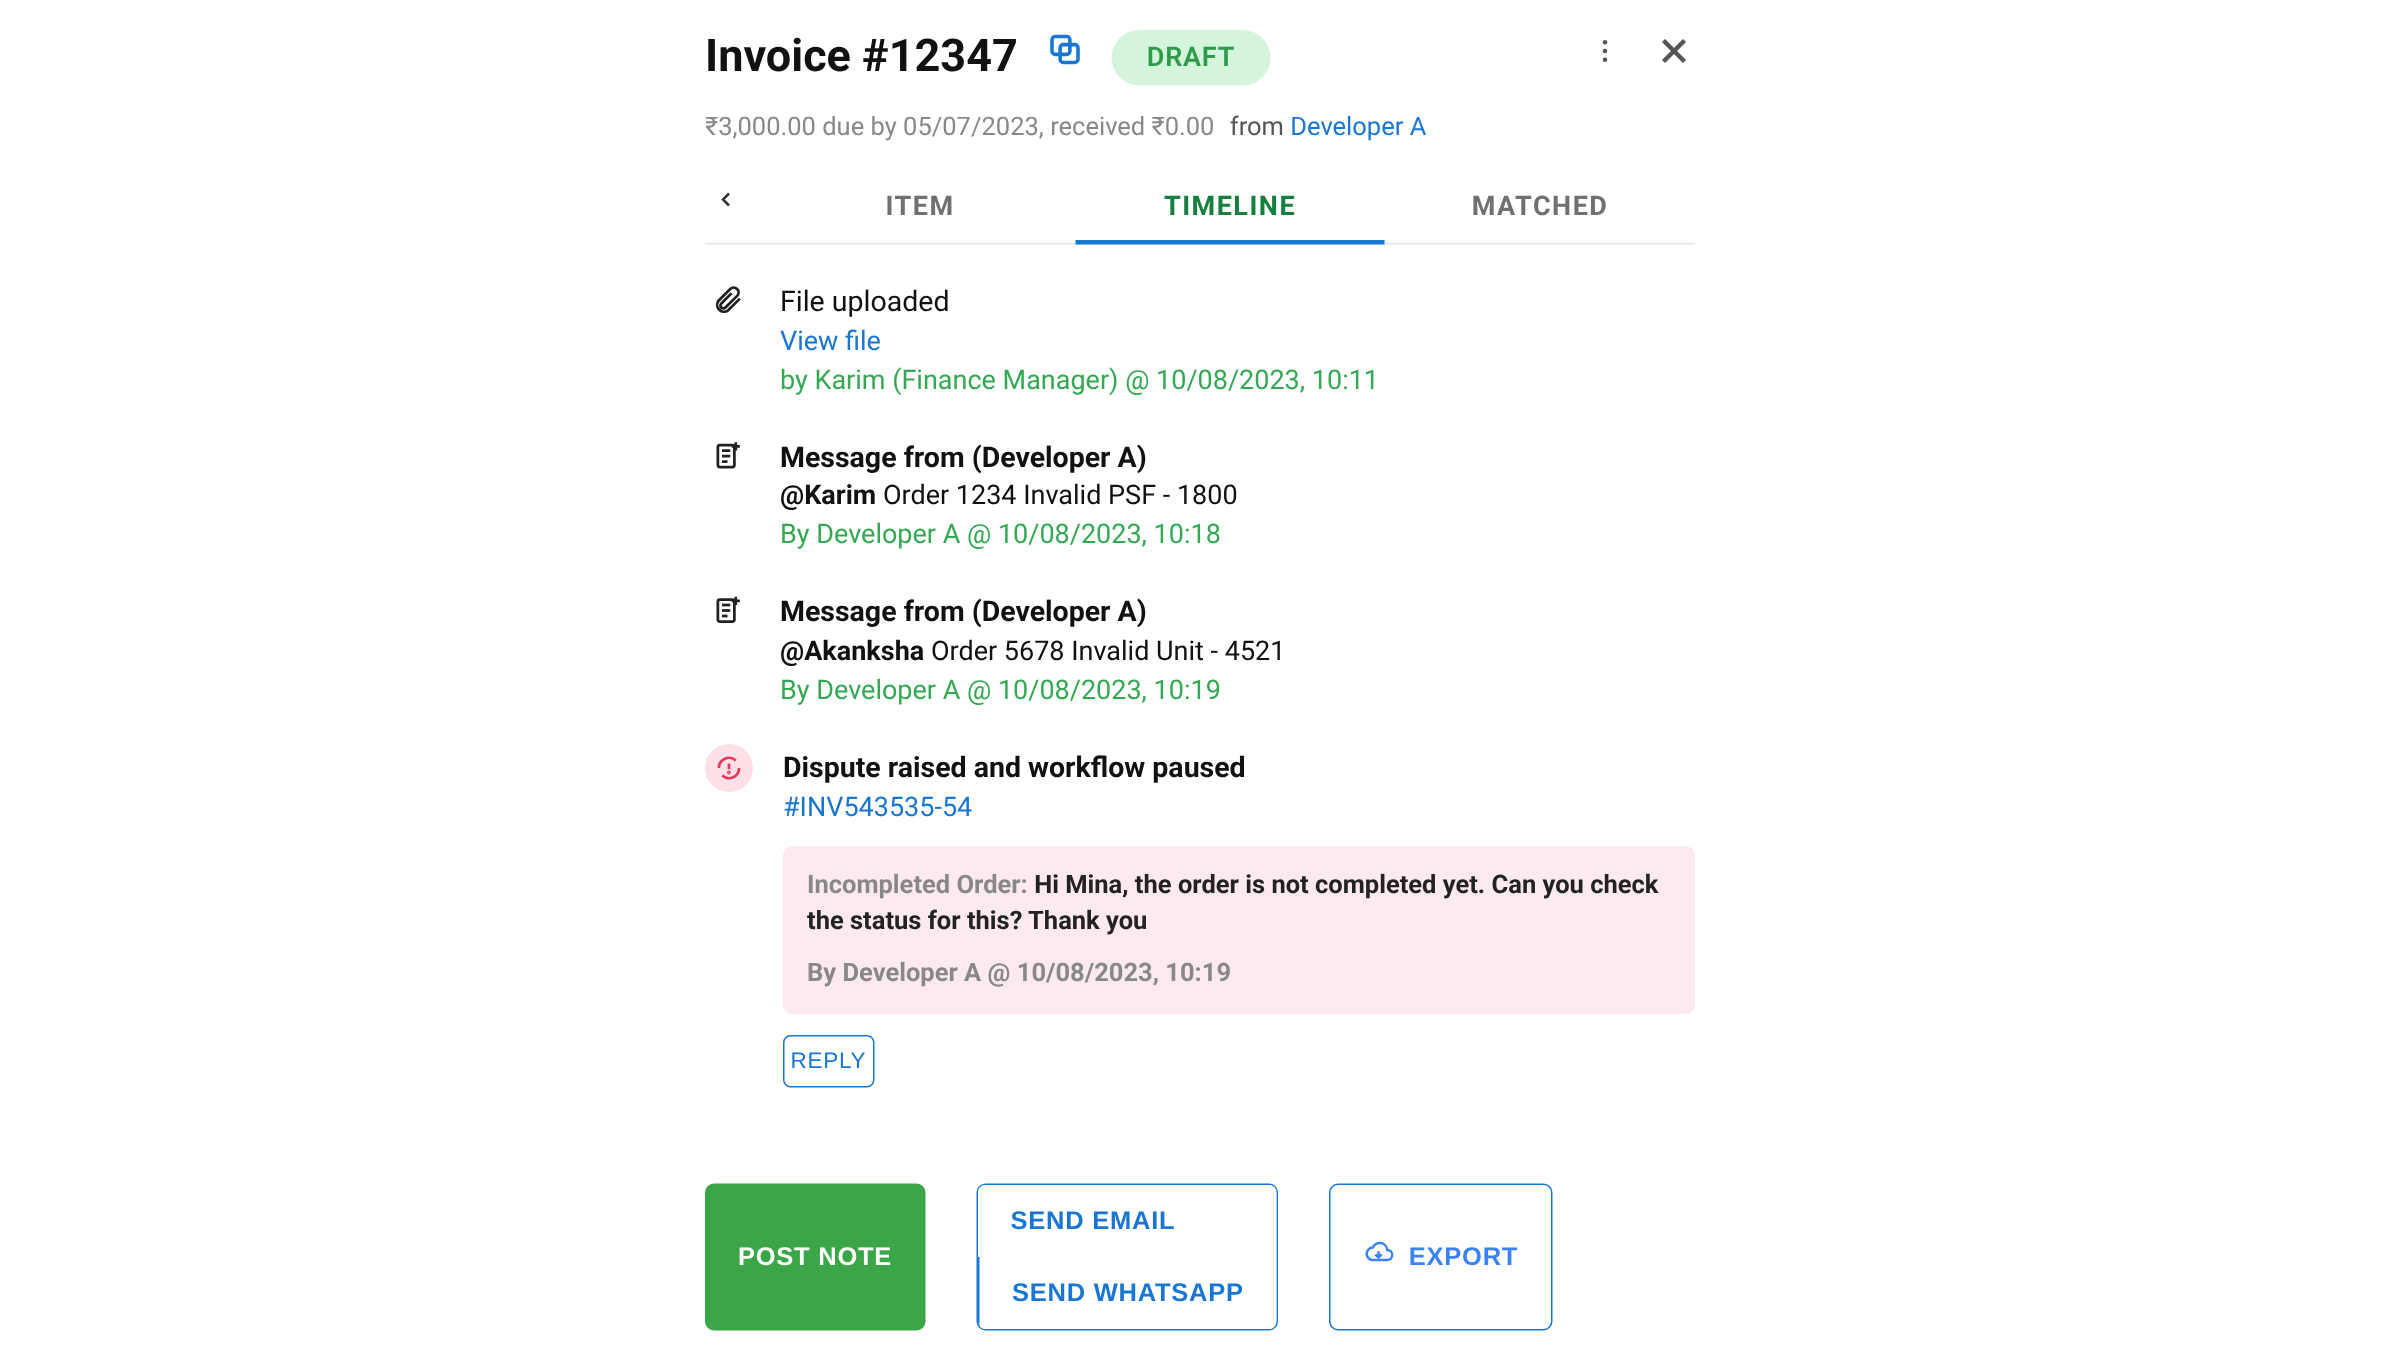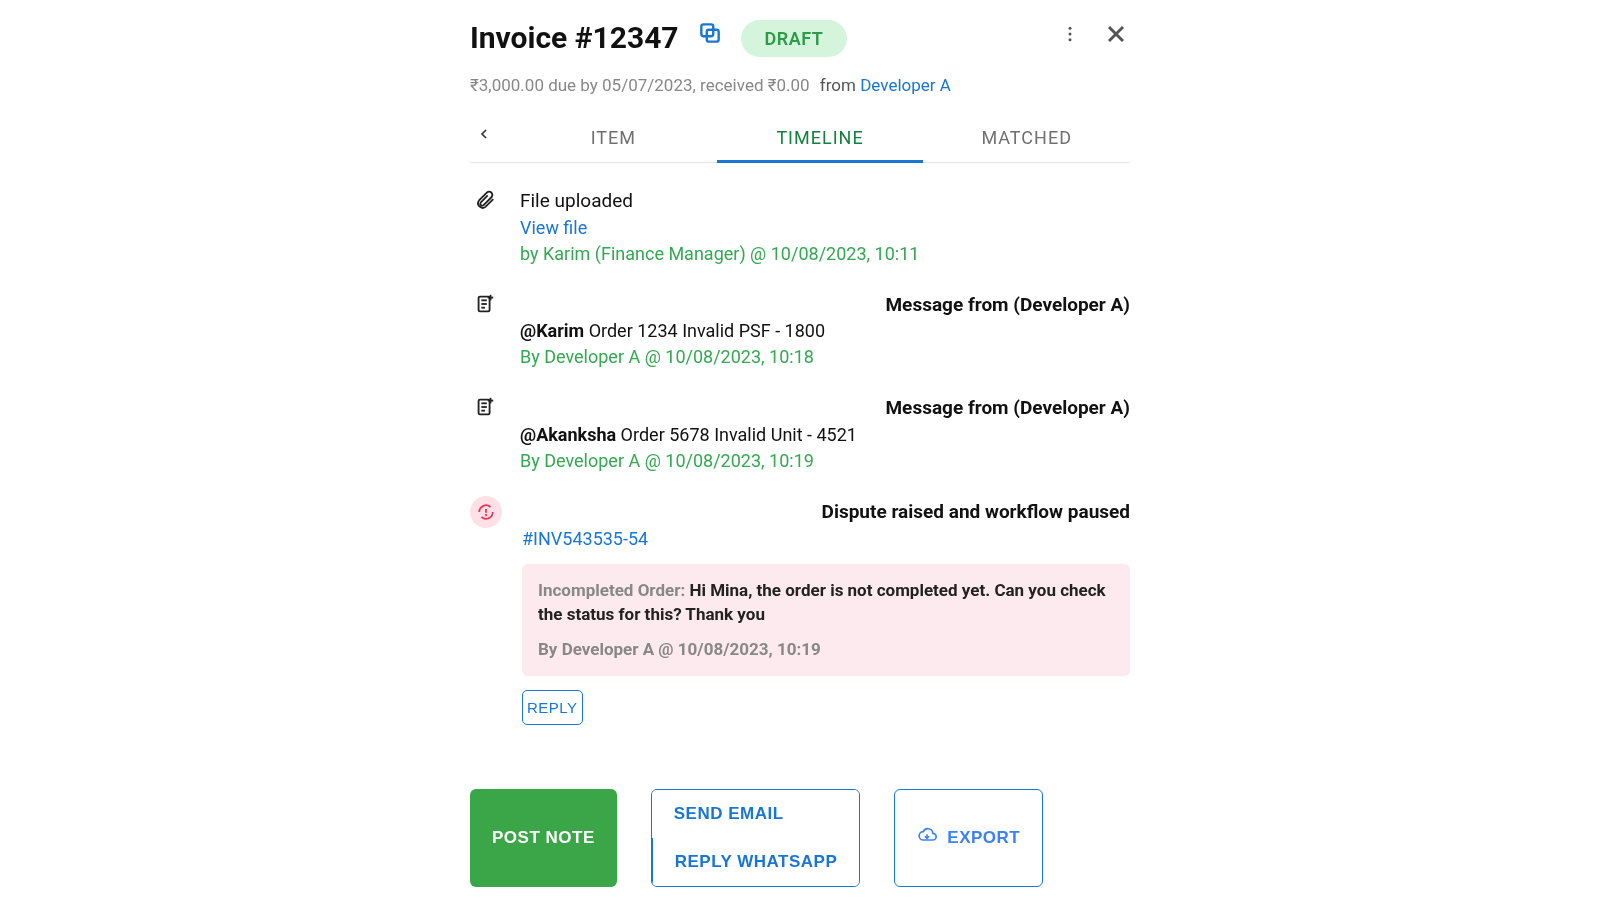--- a/index.html
+++ b/index.html
@@ -57,20 +57,21 @@
     font-size: 17px;
     color: #888;
   }
   .subline .from { color: #555; margin-left: 6px; }
   .subline .party { color: #1976d2; }
   .tabs {
     display: flex;
     align-items: flex-start;
     border-bottom: 1px solid #e5e5e5;
     margin-top: 18px;
+    font-weight: bold;
   }
   .tab-back {
     width: 40px;
     text-align: left;
     font-size: 18px;
     color: #333;
     cursor: pointer;
     padding: 12px 0 12px 6px;
   }
   .tab {
@@ -112,21 +113,21 @@
     width: 32px; height: 32px;
     background: #ffe0e6;
     border-radius: 50%;
     align-items: center;
     padding-top: 0;
     margin-top: -2px;
   }
   .entry-icon.round svg { color: #e53958; width: 18px; height: 18px; }
   .entry-body { flex: 1; font-size: 18px; line-height: 1.45; }
   .entry-title { font-weight: 400; color: #111; font-size: 19px; }
-  .entry-title.bold { font-weight: 700; text-align: right; }
+  .entry-title.bold { font-weight: 700; }
   .link { color: #1976d2; cursor: pointer; }
   .meta-green { color: #34a853; }
   .msg-line { color: #111; }
   .msg-line .mention { font-weight: 700; }
   .dispute-box {
     background: #fdeaee;
     border-radius: 6px;
     padding: 14px 16px;
     margin-top: 12px;
     font-size: 17px;
@@ -315,21 +316,21 @@
         <button class="reply-btn">REPLY</button>
       </div>
     </div>
 
   </div>
 
   <div class="actions">
     <button class="btn btn-primary">POST NOTE</button>
     <div class="btn-group">
       <button class="btn">SEND EMAIL</button>
-      <button class="btn">REPLY WHATSAPP</button>
+      <button class="btn">SEND WHATSAPP</button>
     </div>
     <button class="btn btn-outline">
       <span>
         <svg viewBox="0 0 24 24" fill="none" stroke="currentColor" stroke-width="2">
           <path d="M7 18a5 5 0 0 1 .5-9.97A6 6 0 0 1 19 10a4 4 0 0 1 0 8H7z"></path>
           <polyline points="12 11 12 16"></polyline>
             <polyline points="9.5 13.5 12 16 14.5 13.5"></polyline>
         </svg>
       </span>
       <span>EXPORT</span>

